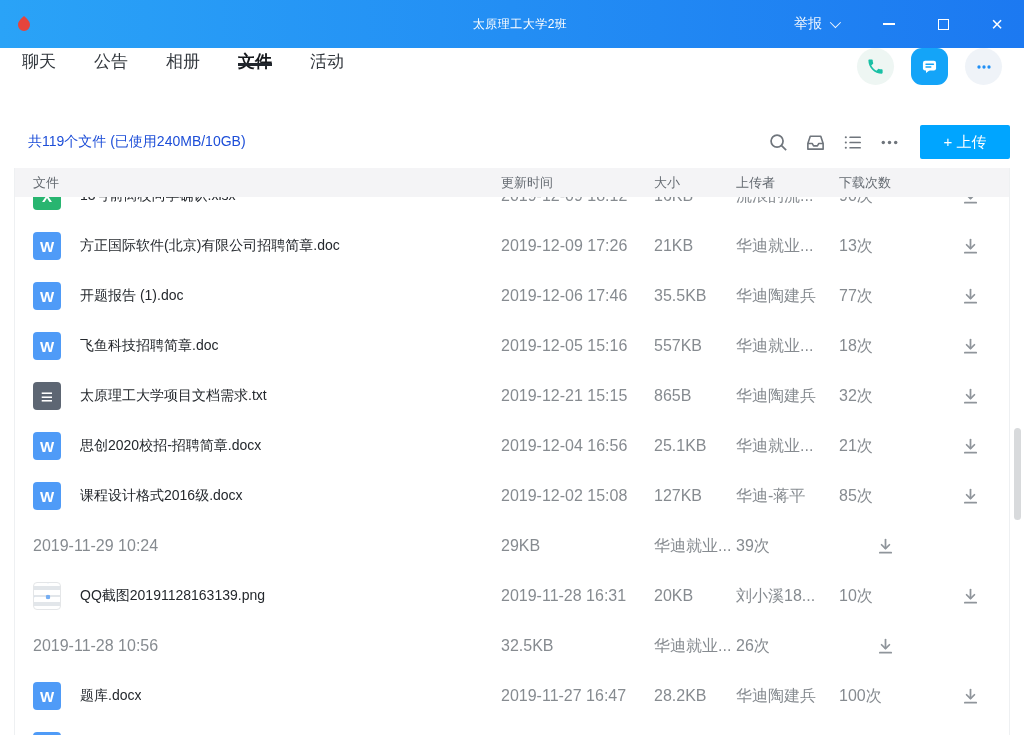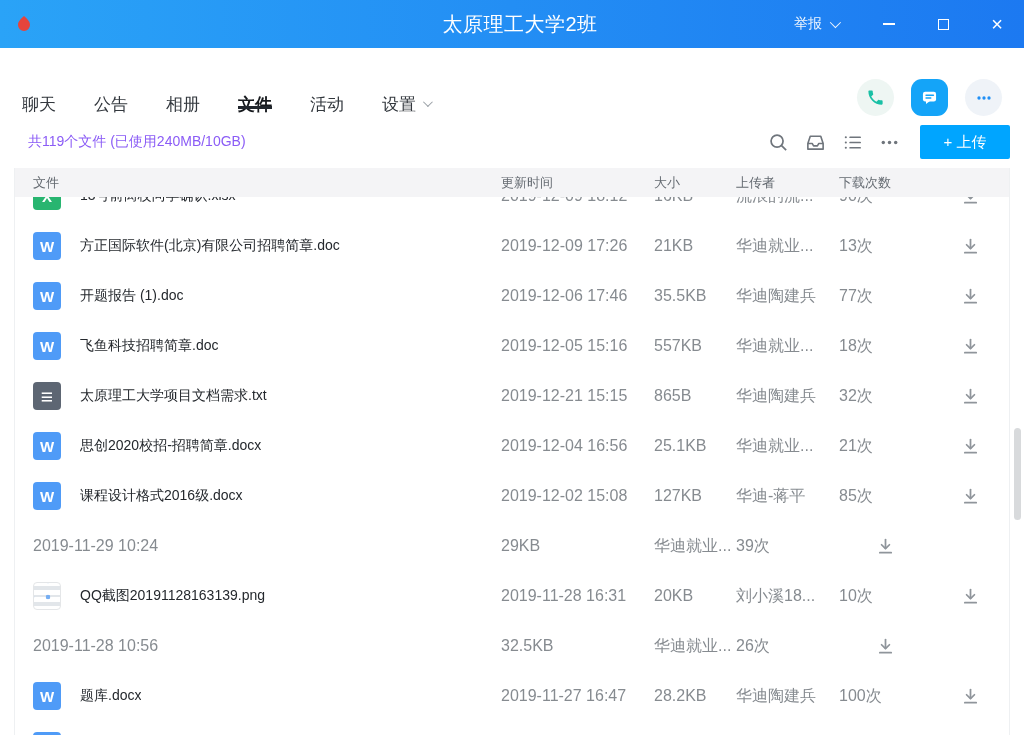--- a/index.html
+++ b/index.html
@@ -6,47 +6,47 @@
   html,body { width:1024px; height:735px; overflow:hidden; background:#fff;
               font-family:"Liberation Sans", sans-serif; }
   body { position:relative; }
 
   
   .titlebar{
     height:48px;
     background:linear-gradient(90deg, var(--titlebar-start,#2aa3f7), var(--titlebar-end,#1c79f1));
     display:flex; align-items:center; padding:0 16px; position:relative; color:#fff;
   }
-  .titlebar-title{ position:absolute; left:16px; right:0; text-align:center; font-size:20px; letter-spacing:.5px; }
+  .titlebar-title{ position:absolute; left:16px; right:0; text-align:center; font-size:12px; letter-spacing:.5px; }
   .logo-icon{ width:16px; height:18px; z-index:1; }
   .win-controls{ margin-left:auto; display:flex; align-items:center; gap:32px; z-index:1; }
   .report-btn{ display:flex; align-items:center; gap:8px; font-size:14px; opacity:.92; cursor:pointer; margin-right:8px; }
   .chev{ width:8px; height:8px; border-right:1.6px solid currentColor; border-bottom:1.6px solid currentColor;
          transform:rotate(45deg) translateY(-2px); display:inline-block; }
   .ctrl{ width:22px; height:22px; display:flex; align-items:center; justify-content:center; cursor:pointer; }
   .min-glyph{ width:12px; height:2px; background:#fff; display:block; }
   .max-glyph{ width:11px; height:11px; border:1.5px solid #fff; display:block; }
   .close-glyph{ font-size:20px; line-height:1; }
 
   
-  .tabbar{ height:68px; display:flex; align-items:flex-end; padding:0 22px; background:#fff; }
+  .tabbar{ height:68px; display:flex; align-items:flex-start; padding:0 22px; background:#fff; }
   .tab{ position:relative; display:flex; align-items:center; margin-right:38px; font-size:17px; color:#33383e; cursor:pointer; }
   .tab .tab-label{ padding-top:2px; }
   .tab.active .tab-label{ font-weight:bold; color:#15181c; }
   .tab.active::after{ content:""; position:absolute; left:0; right:0; bottom:7px; height:3px; background:#21262d; }
   .tab .chev{ color:#9aa0a6; margin-left:7px; width:7px; height:7px; }
   .round-btns{ margin-left:auto; display:flex; align-items:center; gap:17px; }
   .round-btn{ width:37px; height:37px; border-radius:50%; display:flex; align-items:center; justify-content:center; cursor:pointer; }
   .phone-btn{ background:#eef6f3; }
   .msg-btn{ background:var(--msg-blue,#14a4f8); border-radius:11px; }
   .more-round-btn{ background:#eff3f8; }
 
   
   .toolbar{ height:52px; display:flex; align-items:center; padding:0 14px 0 28px; }
-  .summary{ font-size:14px; color:#8b5cf6; }
+  .summary{ font-size:14px; color:#1d4ed8; }
   .toolbar-right{ margin-left:auto; display:flex; align-items:center; gap:16px; }
   .ticon{ width:21px; height:21px; cursor:pointer; display:block; }
   .upload-btn{ width:90px; height:34px; border:none; background:var(--accent-blue,#00a5ff); color:#fff;
                font-size:15px; display:flex; align-items:center; justify-content:center; cursor:pointer;
                font-family:inherit; border-radius:2px; margin-left:4px; }
 
   
   .table{ margin:0 14px; border-left:1px solid #eef0f2; border-right:1px solid #eef0f2; }
   .thead, .row{
     display:grid;
@@ -120,24 +120,20 @@
     <span class="tab-label">相册</span>
 
   </div>
     <div class="tab active">
     <span class="tab-label">文件</span>
 
   </div>
     <div class="tab">
     <span class="tab-label">活动</span>
 
-  </div>
-    <div class="tab">
-    <span class="tab-label">设置</span>
-    <span class="chev"></span>
   </div>
     <div class="round-btns">
     <div class="round-btn phone-btn">
       <svg width="19" height="19" viewBox="0 0 24 24">
         <path fill="var(--phone-teal,#19c0a5)" d="M6.6 10.8c1.5 2.8 3.8 5.1 6.6 6.6l2.2-2.2c.3-.3.7-.4 1-.2 1.1.4 2.3.6 3.6.6.6 0 1 .4 1 1V20c0 .6-.4 1-1 1C10.6 21 3 13.4 3 4c0-.6.4-1 1-1h3.5c.6 0 1 .4 1 1 0 1.2.2 2.4.6 3.6.1.3 0 .7-.2 1L6.6 10.8z"></path>
       </svg>
     </div>
     <div class="round-btn msg-btn">
       <svg width="21" height="21" viewBox="0 0 24 24">
         <rect x="4.5" y="5.5" width="15" height="11" rx="2.5" fill="#ffffff"></rect>

